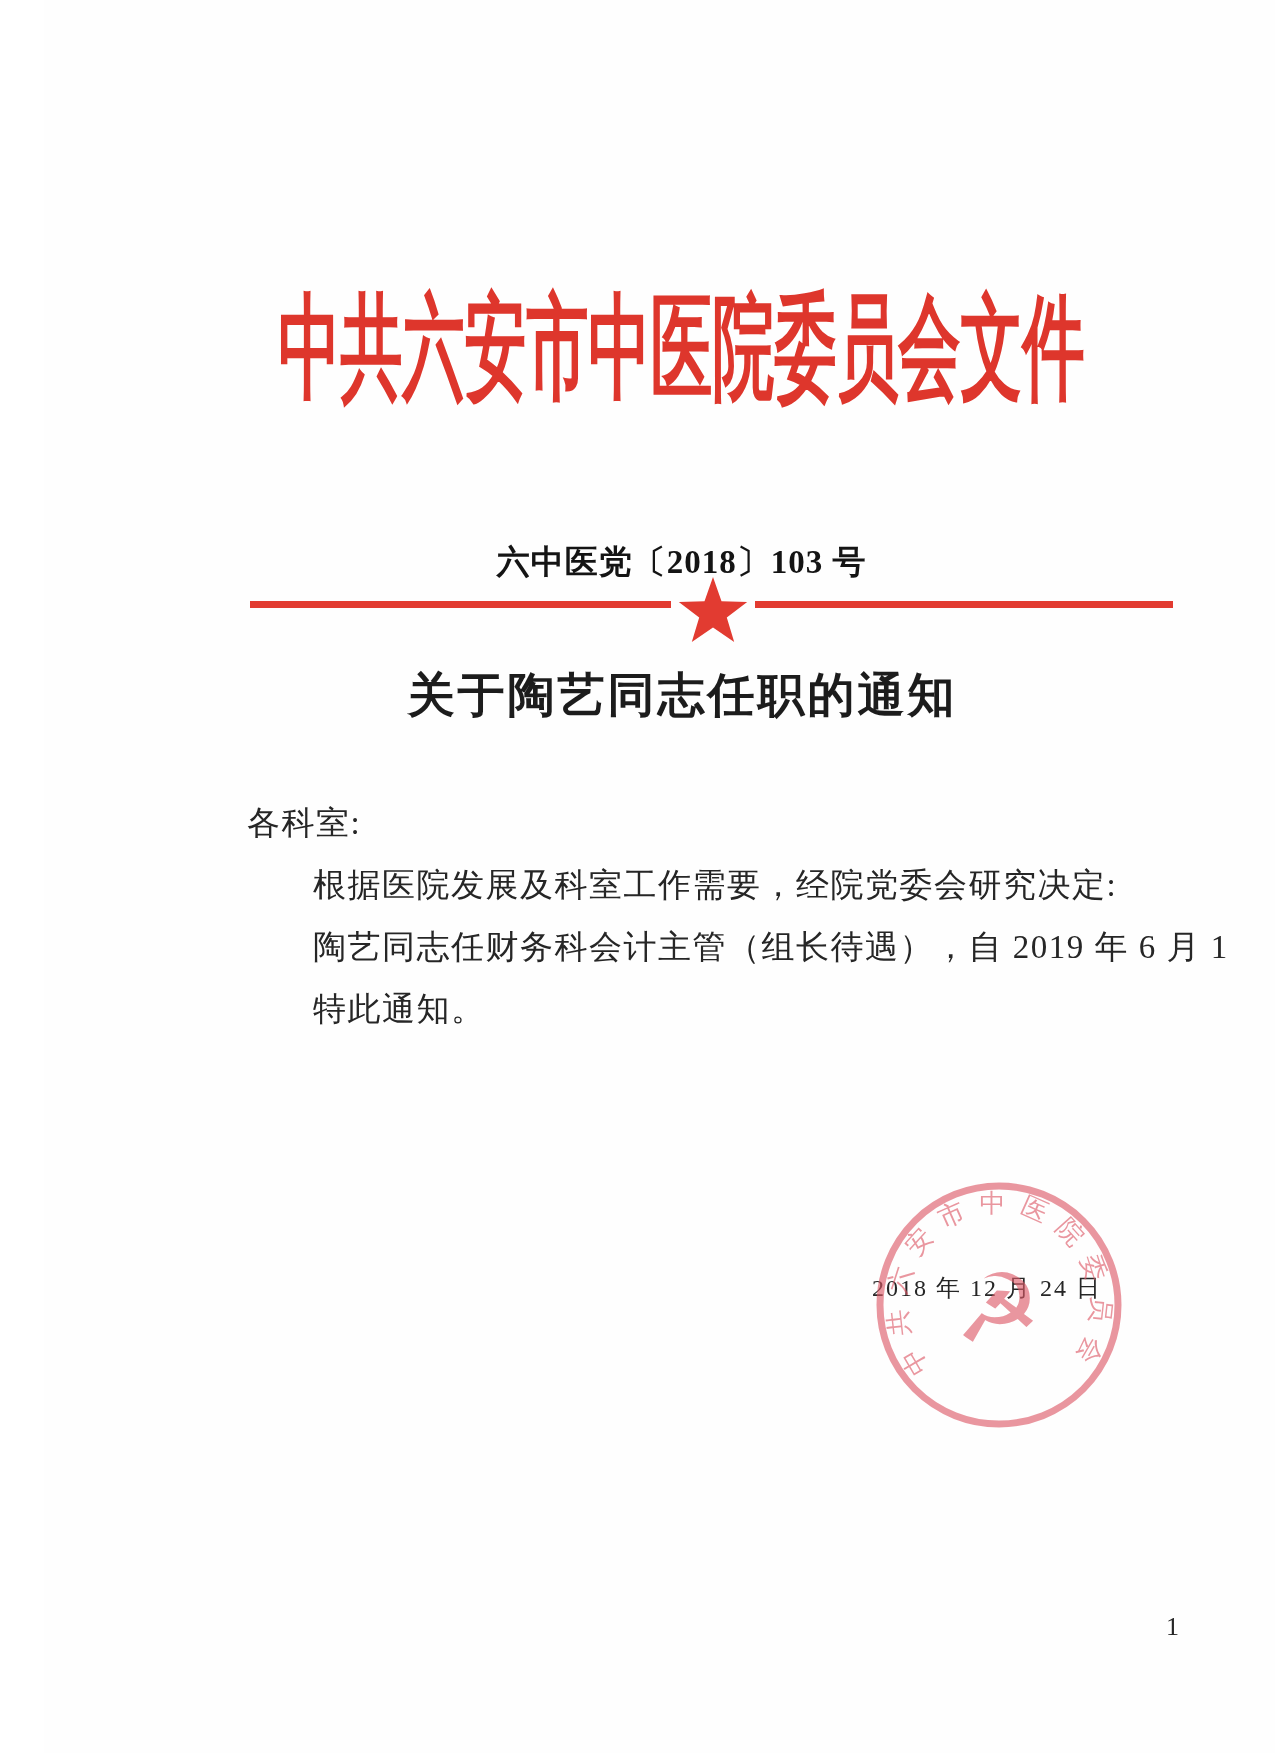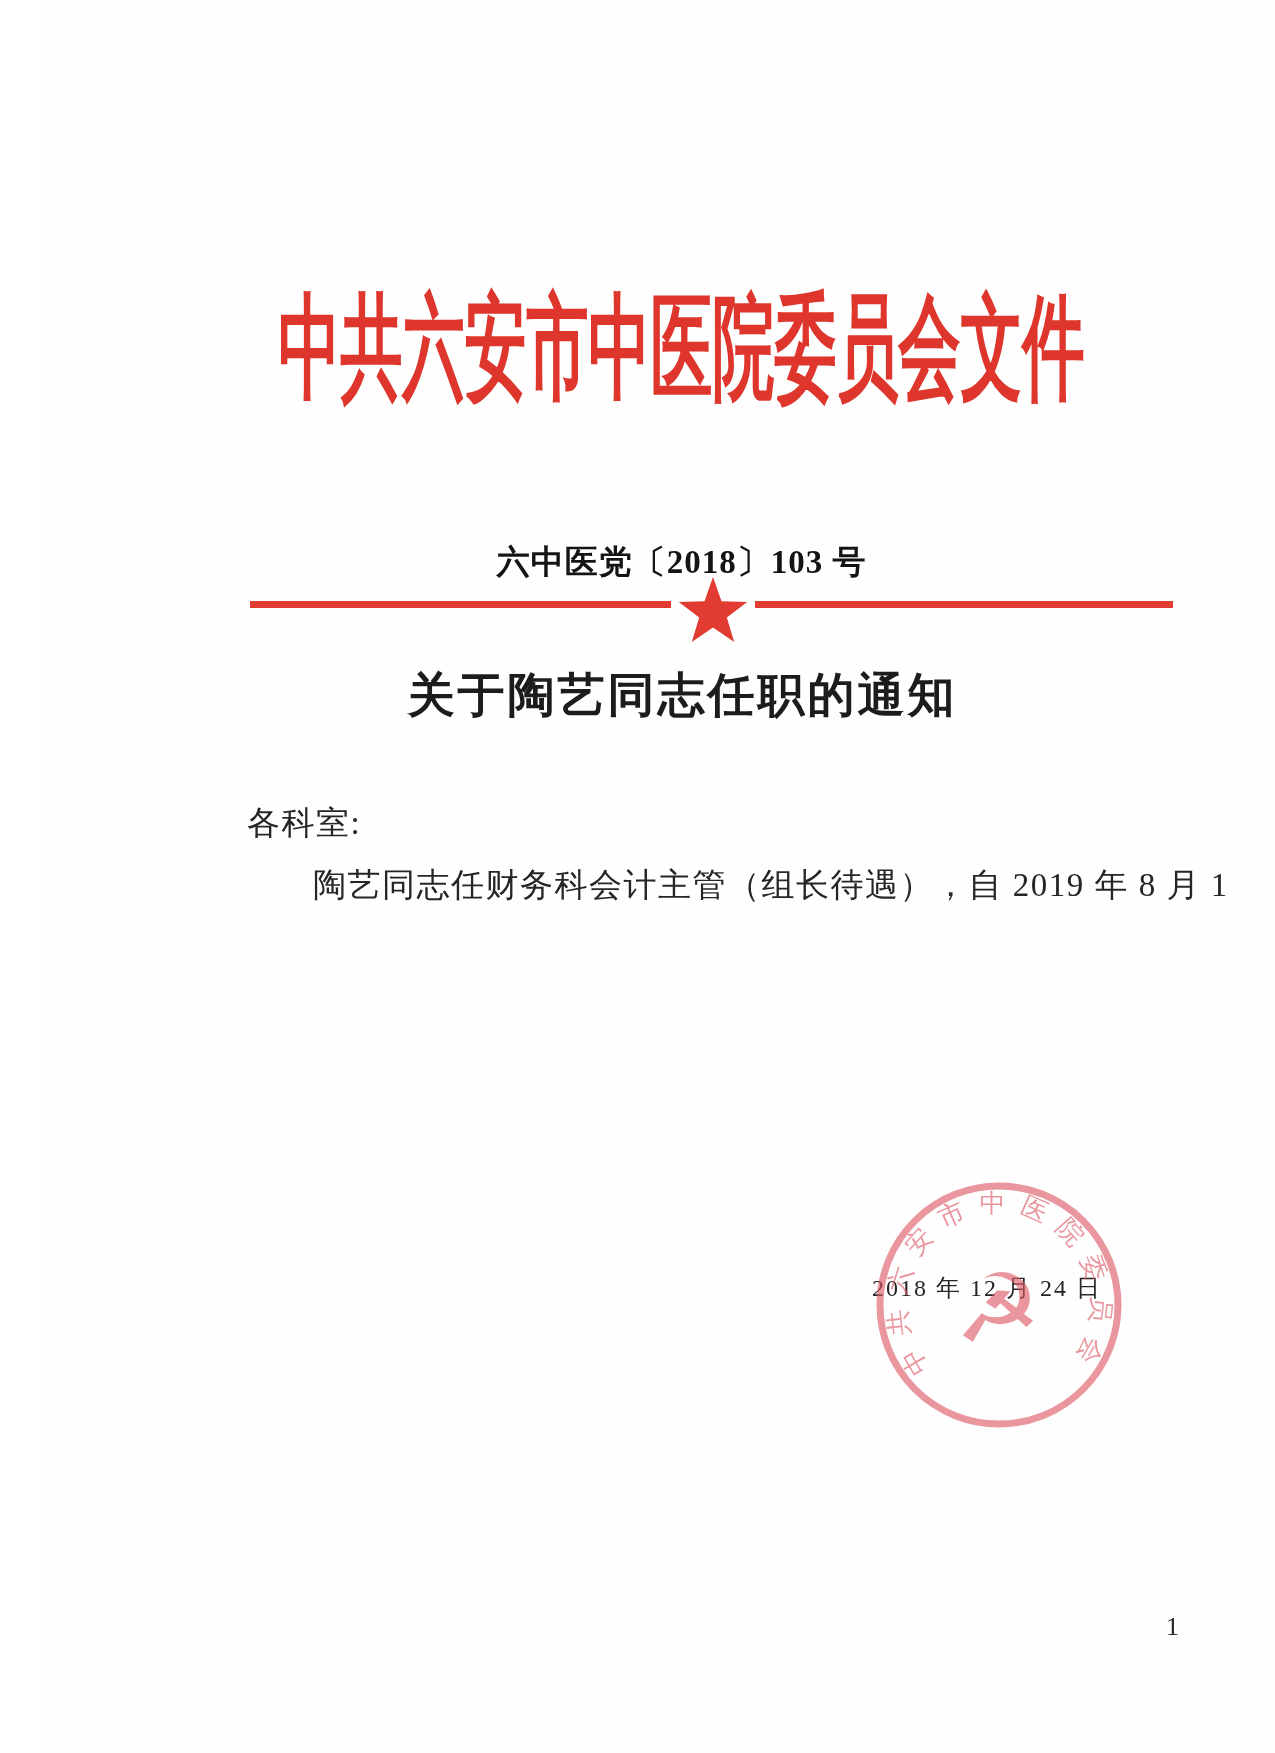--- a/index.html
+++ b/index.html
@@ -135,21 +135,23 @@
   <div class="star-wrap">
     <svg width="72" height="72" viewBox="0 0 72 72" aria-hidden="true">
       <polygon fill="#e23b31" points="36,0 44.5,24.3 70.2,24.9 49.8,40.5 57.2,65.1 36,50.5 14.8,65.1 22.2,40.5 1.8,24.9 27.5,24.3"></polygon>
     </svg>
   </div>
 
   <div class="notice-title">关于陶艺同志任职的通知</div>
 
   <div class="body-block">
     <div class="body-line">各科室:</div>
-    <div class="body-line indent">陶艺同志任财务科会计主管（组长待遇），自 2019 年 8 月 1</div>
+    <div class="body-line indent">根据医院发展及科室工作需要，经院党委会研究决定:</div>
+    <div class="body-line indent">陶艺同志任财务科会计主管（组长待遇），自 2019 年 6 月 1</div>
+    <div class="body-line indent">特此通知。</div>
   </div>
 
   <div class="date-line">2018 年 12 月 24 日</div>
 
   <svg class="seal" viewBox="0 0 256 256">
     <g opacity="0.62">
       <circle cx="128" cy="128" r="119" fill="none" stroke="#dd5866" stroke-width="7"></circle>
       <defs>
         <path id="sealArc" d="M 56.8 187.8 A 93 93 0 1 1 199.2 187.8" fill="none"></path>
       </defs>

